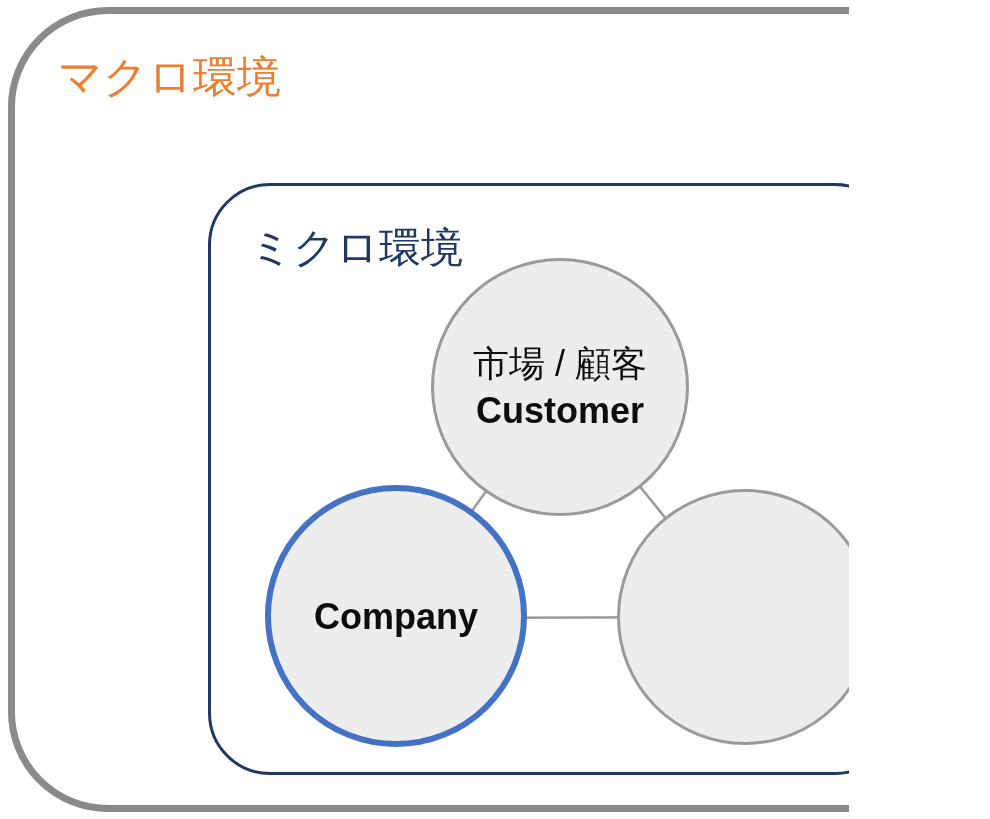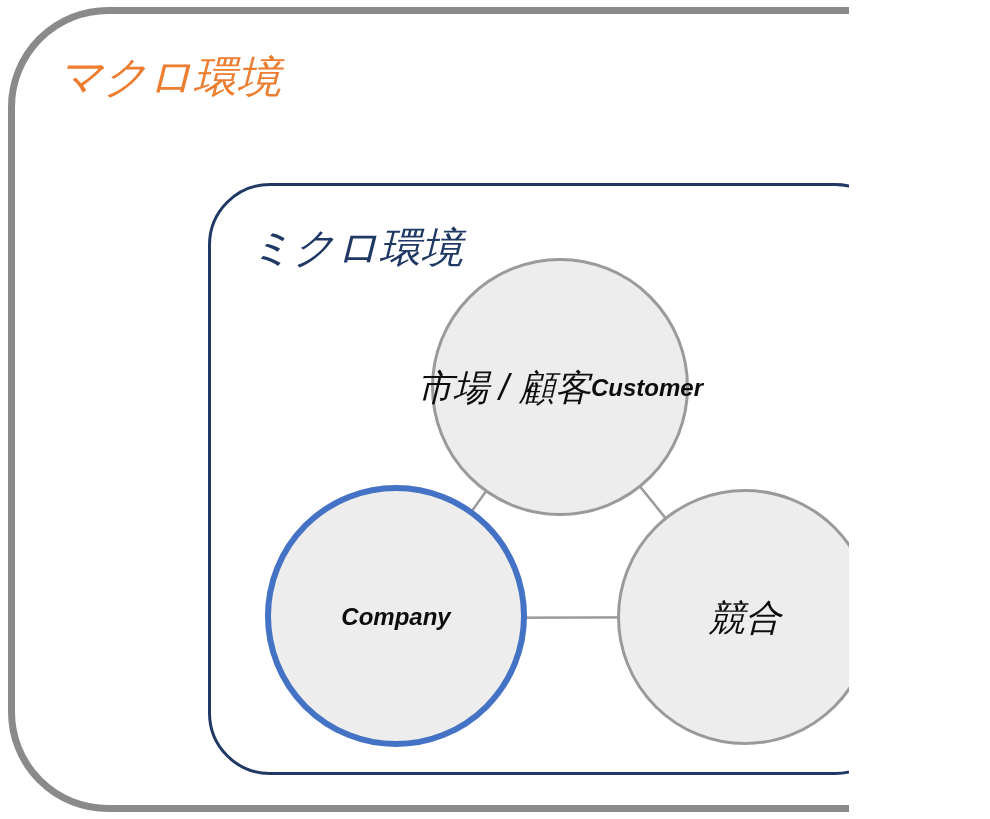--- a/index.html
+++ b/index.html
@@ -7,21 +7,20 @@
     padding: 0;
     background: #ffffff;
     font-family: "Liberation Sans", "DejaVu Sans", sans-serif;
   }
   .canvas {
     position: relative;
     width: 849px;
     height: 819px;
     background: #ffffff;
     overflow: hidden;
-    font-style: italic;
   }
   .macro-frame {
     position: absolute;
     left: 8px;
     top: 7px;
     width: 976px;
     height: 805px;
     box-sizing: border-box;
     border: 7px solid var(--macro-border, #8a8a8a);
     border-radius: 100px;
@@ -69,34 +68,34 @@
     stroke: var(--connector, #9a9a9a);
     stroke-width: 2.5;
   }
   .node {
     position: absolute;
     box-sizing: border-box;
     border-radius: 50%;
     background: var(--node-fill, #ededed);
     border: 3px solid var(--node-border, #9a9a9a);
     display: flex;
-    flex-direction: row;
+    flex-direction: column;
     align-items: center;
     justify-content: center;
     text-align: center;
     color: var(--node-text, #0d0d0d);
   }
   .node .jp {
     font-size: 36px;
     line-height: 47px;
     font-weight: 400;
     white-space: nowrap;
   }
   .node .en {
-    font-size: 24px;
+    font-size: 36px;
     line-height: 47px;
     font-weight: 700;
     white-space: nowrap;
     text-align: center;
   }
   .node-customer {
     left: 431px;
     top: 258px;
     width: 258px;
     height: 258px;
@@ -138,16 +137,15 @@
   <div class="node node-customer">
     <div class="jp">市場 / 顧客</div>
     <div class="en">Customer</div>
   </div>
 
   <div class="node node-company">
     <div class="en">Company</div>
   </div>
 
   <div class="node node-competitor">
-    <div class="jp">競合</div>
   </div>
 
 </div>
 
 </body></html>

